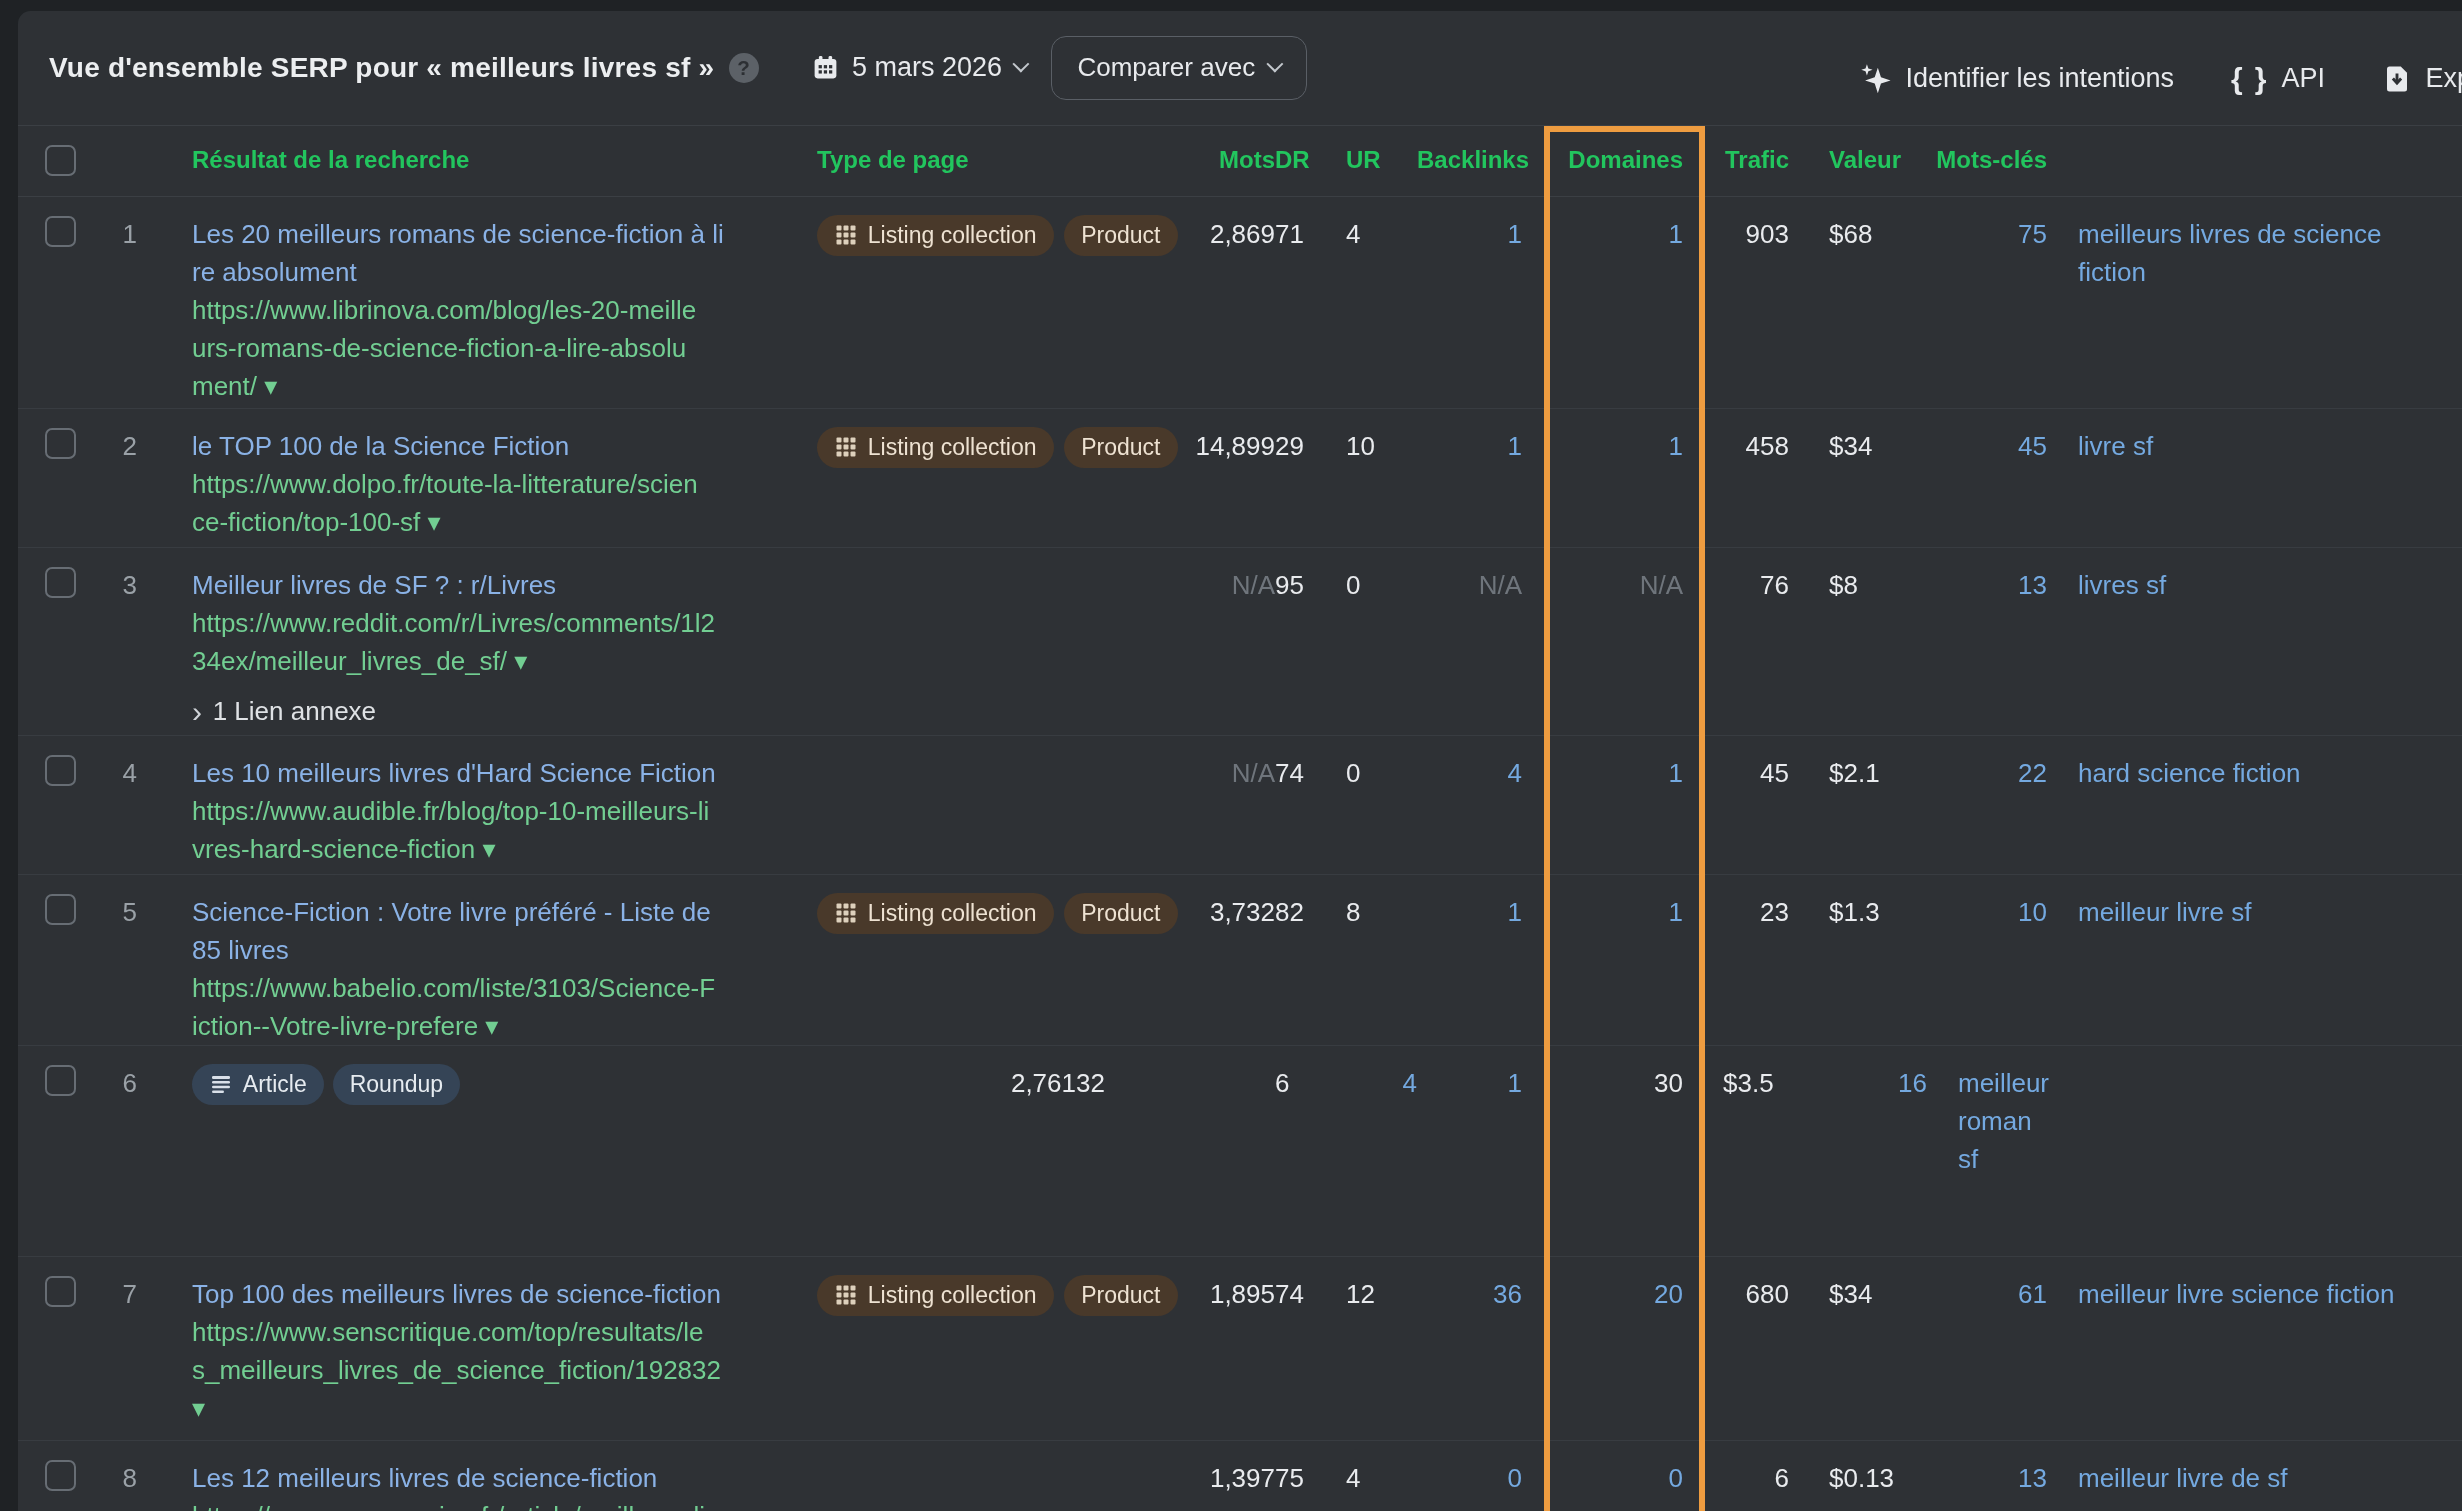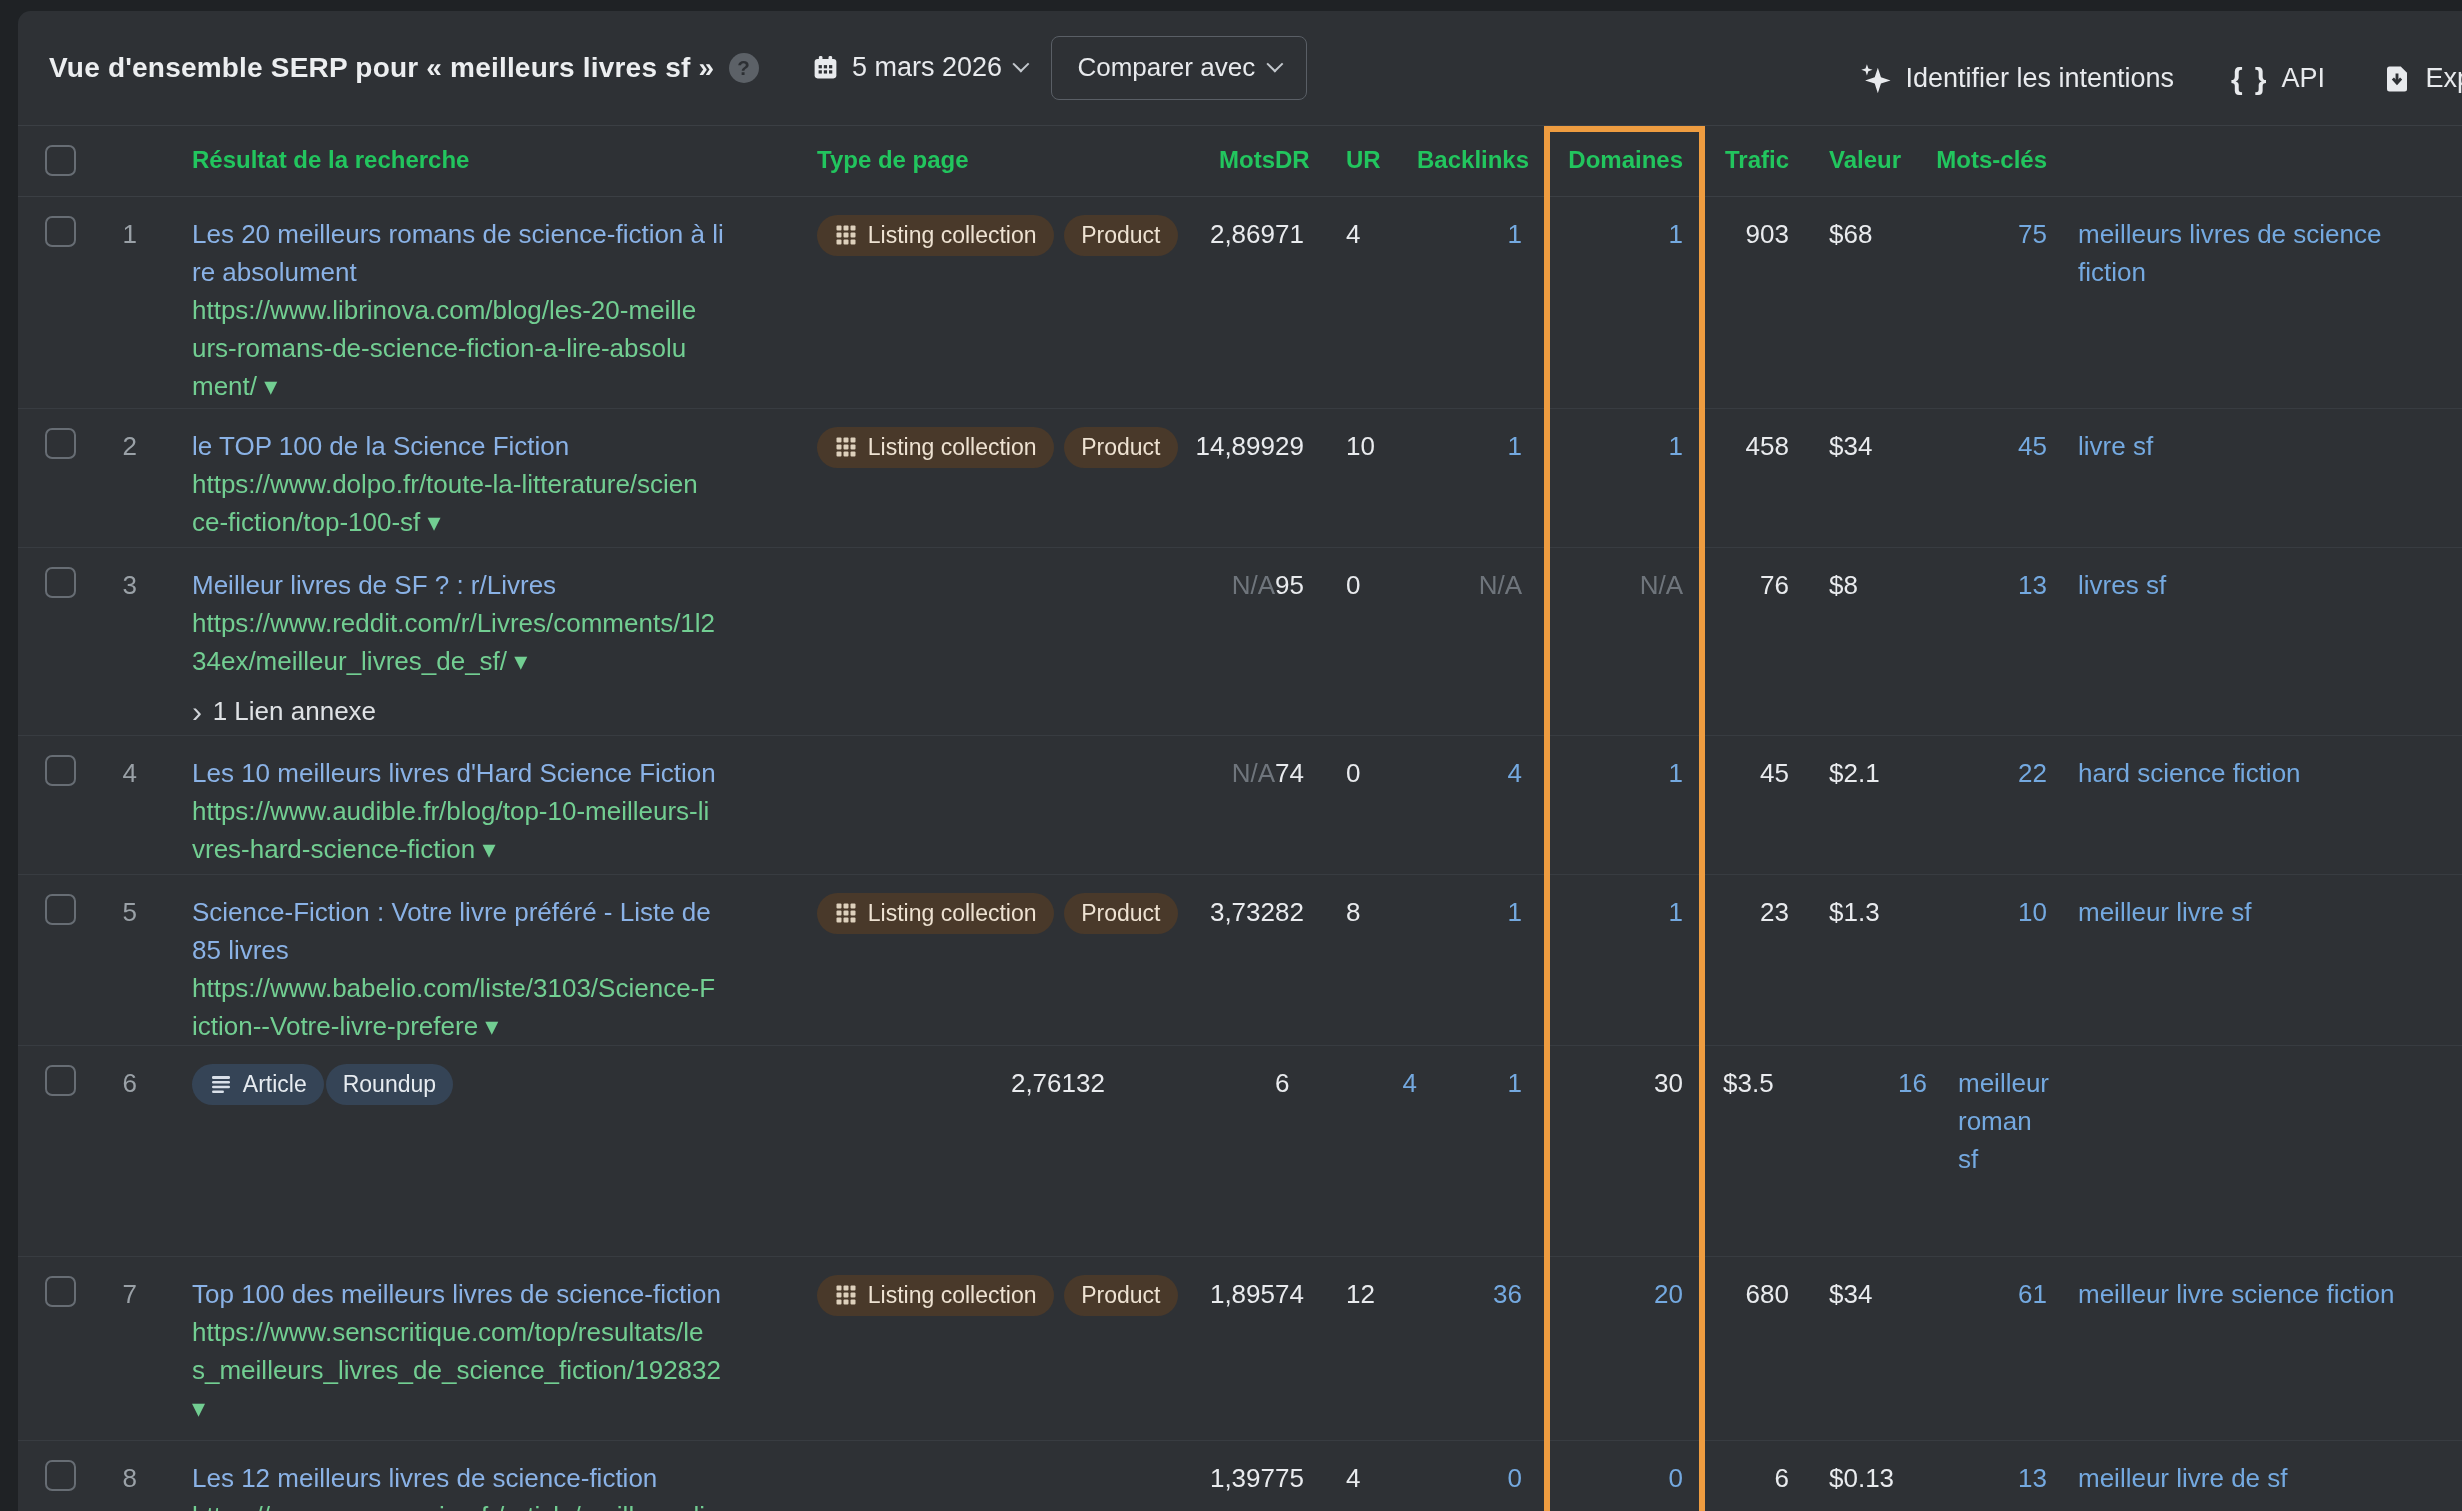--- a/index.html
+++ b/index.html
@@ -12,21 +12,21 @@
   .toolbar{height:115px;display:flex;align-items:center;padding:0 0 0 31px;box-sizing:border-box;
            border-bottom:1.8px solid #3b3f44;}
   .tb-title{font-size:28px;font-weight:bold;color:#eceef0;letter-spacing:0.2px;}
   .help{display:inline-flex;align-items:center;justify-content:center;width:30px;height:30px;border-radius:50%;
         background:#5c6167;color:#2c2f33;font-size:20.5px;font-weight:bold;margin-left:14.3px;}
   .date-btn{display:flex;align-items:center;gap:12.5px;margin-left:52px;cursor:pointer;}
   .date-txt{font-size:27px;color:#e8eaed;}
   .chev-down{width:9.8px;height:9.8px;border-right:2.7px solid #c3c8cd;border-bottom:2.7px solid #c3c8cd;
              transform:rotate(45deg);margin-top:-7.1px;display:inline-block;}
   .compare-btn{display:flex;align-items:center;gap:14.3px;margin-left:25px;height:64px;padding:0 25px;
-               border:1.8px solid #5a5f66;border-radius:8px;background:transparent;color:#e8eaed;
+               border:1.8px solid #5a5f66;border-radius:15px;background:transparent;color:#e8eaed;
                font-size:26px;font-family:inherit;cursor:pointer;}
   .tb-right{position:absolute;left:1840px;top:10.7px;height:115px;display:flex;align-items:center;gap:57px;}
   .ghost-btn{display:flex;align-items:center;gap:13.4px;background:none;border:none;color:#e8eaed;
              font-size:27px;font-family:inherit;cursor:pointer;white-space:nowrap;padding:0;}
   .braces{font-size:30px;font-weight:bold;color:#e8eaed;letter-spacing:1.8px;}
 
   
   .tbl{--cols:85px 89px 625px 259px 199px 71px 71px 105px 161px 106px 138px 120px 415px;}
   .thead,.tr{display:grid;grid-template-columns:var(--cols);}
   .thead{height:70px;border-bottom:1.8px solid #3b3f44;}
@@ -44,21 +44,21 @@
   .url{color:#72ce92;white-space:pre-line;cursor:pointer;}
   .principal-txt{white-space:pre-line;margin-top:28px;}
   .annex{margin-top:12.5px;color:#dfe2e5;font-size:26px;cursor:pointer;display:flex;align-items:center;gap:10.7px;}
   .annex .chev{font-size:30px;line-height:27px;color:#cfd3d8;}
   .cb{display:inline-block;width:27px;height:27px;border:2.2px solid #676d74;border-radius:7.1px;
       margin:19.6px 0 0 27px;cursor:pointer;background:transparent;}
   .thead .cb{margin-top:19px;}
 
   
   .c-type{display:flex;flex-direction:row;align-items:flex-start;gap:10.7px;}
-  .tagrow{display:flex;gap:2px;}
+  .tagrow{display:flex;gap:9px;}
   .tag{display:inline-flex;align-items:center;gap:9.8px;height:41px;padding:0 17px;border-radius:20.5px;
        font-size:23px;white-space:nowrap;cursor:default;}
   .tag.brown{background:#49392a;color:#eee2d2;}
   .tag.steel{background:#354456;color:#e6ebf0;}
 
   
   .rh1{height:211px;}.rh2{height:138px;}.rh3{height:187px;}.rh4{height:138px;}
   .rh5{height:170px;}.rh6{height:210px;}.rh7{height:183px;}.rh8{height:214px;border-bottom:none;}
 
   

